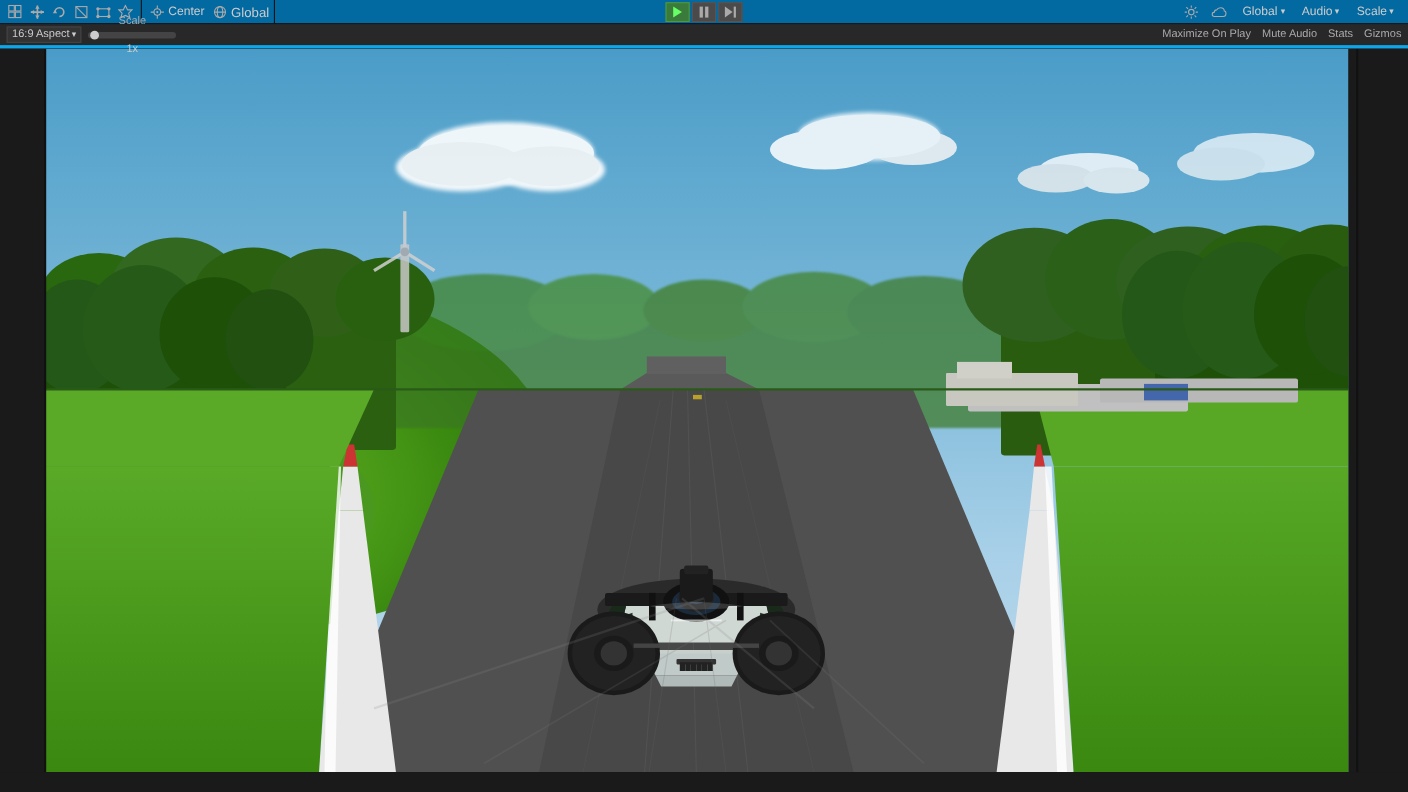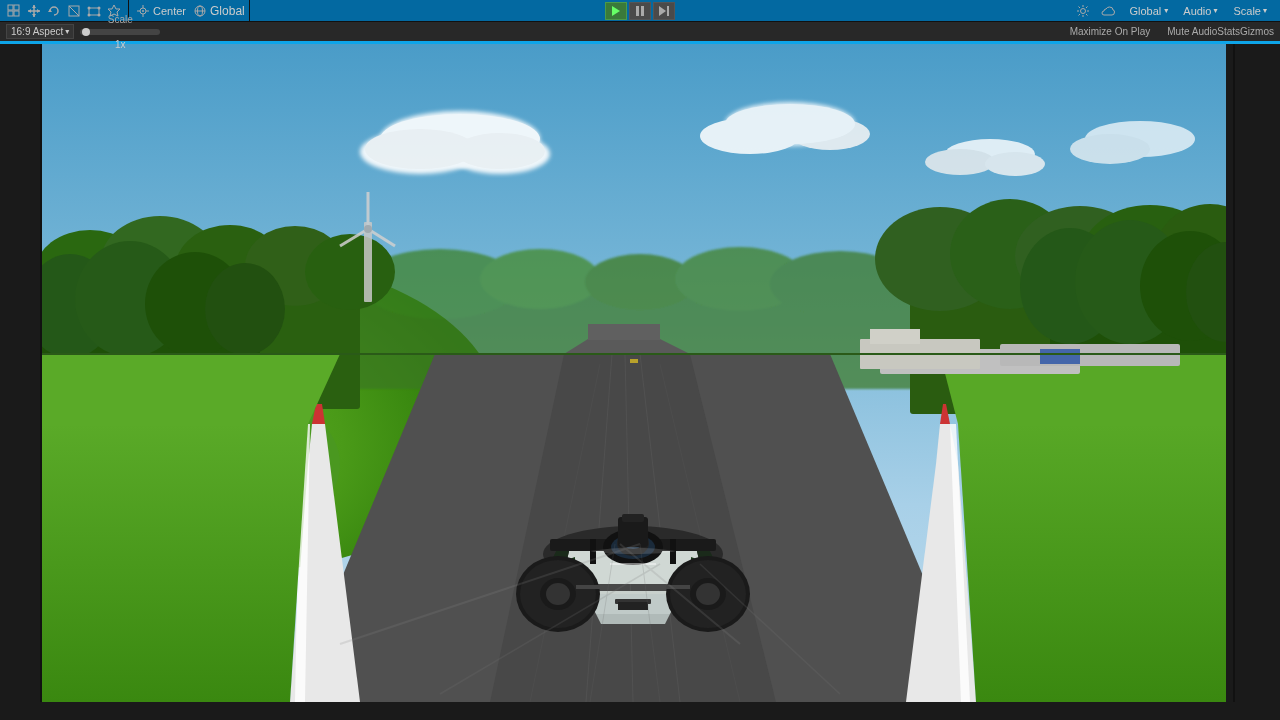--- a/index.html
+++ b/index.html
@@ -123,20 +123,21 @@
       gap: 4px;
       color: #aaa;
       font-size: 10px;
       flex-direction: column;
     }
 
     .second-toolbar-right {
       margin-left: auto;
       display: flex;
       align-items: flex-start;
+      gap: 10px;
       color: #aaa;
       font-size: 10px;
     }
 
     
     .side-panel-left {
       position: absolute;
       left: 0; top: 0; bottom: 0;
       width: 40px;
       background: #1a1a1a;
@@ -328,21 +329,21 @@
   <div class="scale-section">
     <span style="color:#aaa;">Scale</span>
     <div style="position:relative;width:80px;height:6px;background:#444;border-radius:3px;">
       <div style="position:absolute;top:-1px;left:2px;width:8px;height:8px;background:#ccc;border-radius:50%;"></div>
     </div>
     <span style="color:#ccc;text-align:right;">1x</span>
   </div>
 
   <div class="second-toolbar-right">
     <span style="cursor:pointer;">Maximize On Play</span>
-    <span style="cursor:pointer;margin-left:17px;">Mute Audio</span>
+    <span style="cursor:pointer;">Mute Audio</span>
     <span style="cursor:pointer;">Stats</span>
     <span style="cursor:pointer;">Gizmos</span>
   </div>
 </div>
 
 <div class="side-panel-left" style="position:absolute;left:0;top:44px;width:40px;height:676px;background:#1a1a1a;z-index:3;"></div>
 <div class="side-panel-right" style="position:absolute;right:0;top:44px;width:45px;height:676px;background:#1a1a1a;z-index:3;"></div>
 
 <div id="viewport">
   <svg id="scene-svg" viewBox="0 0 1186 658" xmlns="http://www.w3.org/2000/svg">

